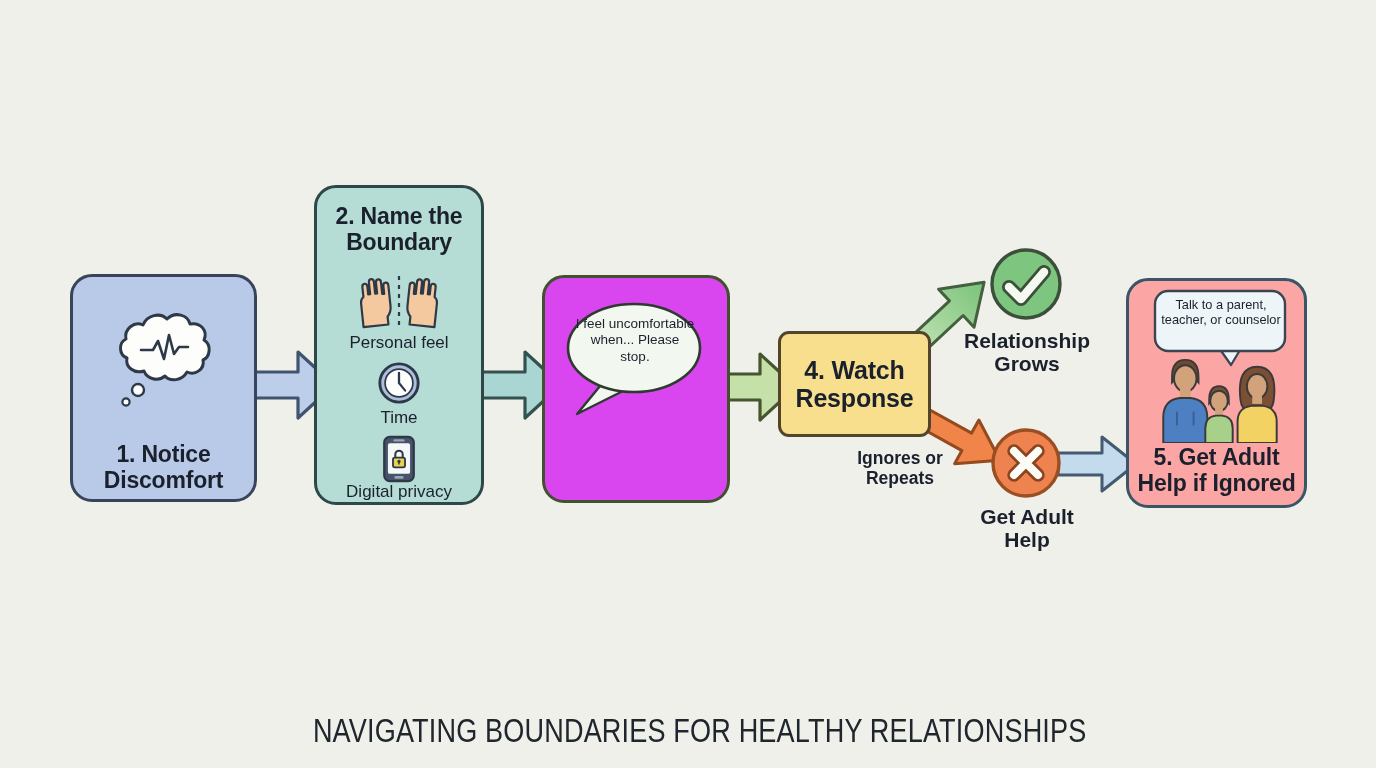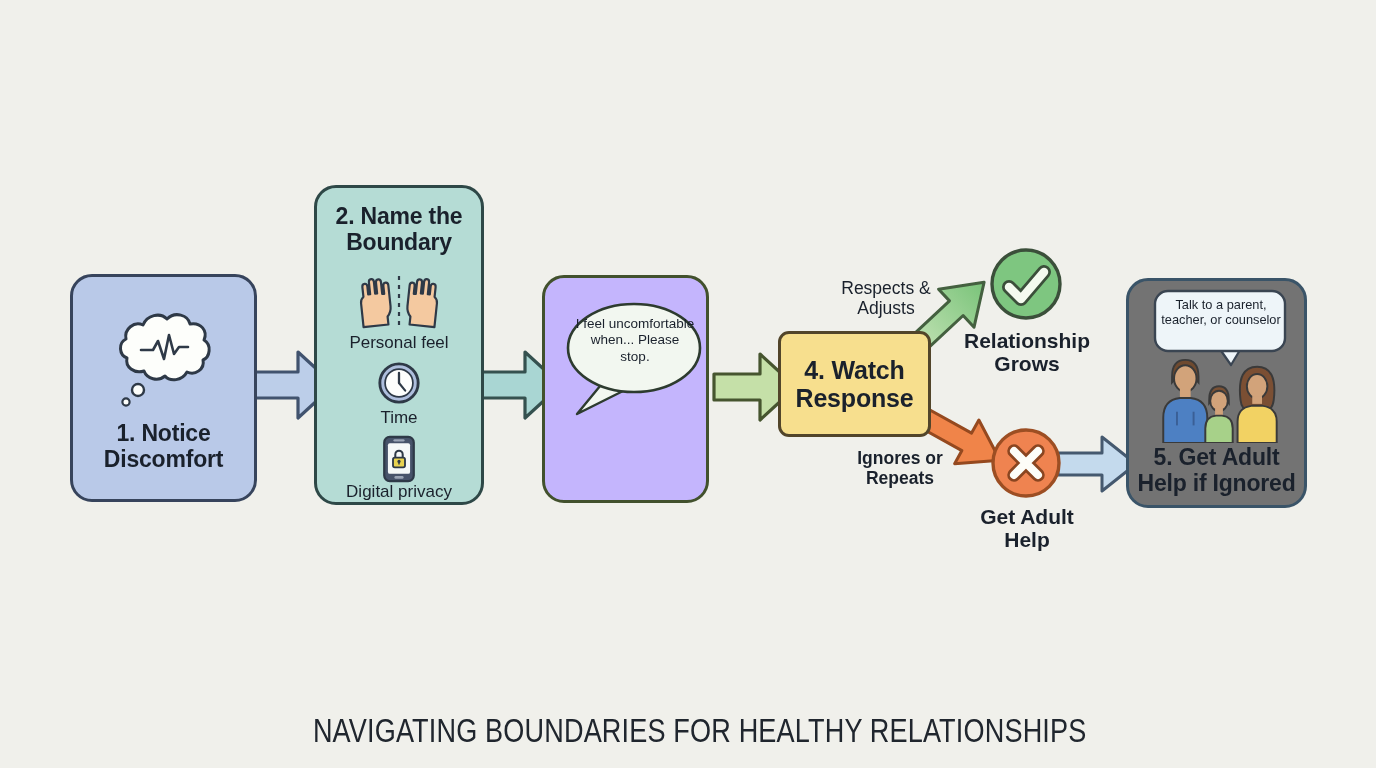--- a/index.html
+++ b/index.html
@@ -31,21 +31,21 @@
     display:inline-block;font-size:33px;color:#20262e;letter-spacing:0.2px;
     transform:scaleX(0.82);transform-origin:center;white-space:nowrap;
   }
 </style>
 </head>
 <body>
 
 <div class="canvas">
 
   <div class="box" style="left:70px;top:274px;width:187px;height:228px;background:#b9c9e8;border-color:#37445c;">
-    <div class="box-inner" style="padding-top:30px;">
+    <div class="box-inner" style="padding-top:30px;gap:21px;">
       <svg width="100" height="104" viewBox="0 0 100 104">
         <path d="M30 64 C 20 67 11 60 13 51 C 5 48 4 36 12 32 C 10 22 20 14 29 18 C 33 8 46 5 53 12 C 61 4 74 8 76 17 C 87 15 94 24 90 33 C 98 38 96 50 89 53 C 91 62 81 69 73 65 C 68 74 56 75 51 69 C 44 75 33 72 30 64 Z" fill="#fdfefb" stroke="#2e3947" stroke-width="3" stroke-linejoin="round"></path>
         <polyline points="27,43 39,43 44,34 50,52 55,28 60,47 65,40 74,40" fill="none" stroke="#2e3947" stroke-width="2.6" stroke-linejoin="round" stroke-linecap="round"></polyline>
         <circle cx="24" cy="83" r="6" fill="#fdfefb" stroke="#2e3947" stroke-width="2.4"></circle>
         <circle cx="12" cy="95" r="3.6" fill="#fdfefb" stroke="#2e3947" stroke-width="2.2"></circle>
       </svg>
       <div class="step-title" style="font-size:23px;margin-top:10px;width:150px;">1. Notice Discomfort</div>
     </div>
   </div>
 
@@ -87,21 +87,21 @@
         <line x1="20" y1="29.5" x2="20" y2="32" stroke="#2e3947" stroke-width="1.6"></line>
       </svg>
       <div class="small-label" style="">Digital privacy</div>
     </div>
   </div>
 
   <svg class="arrow" style="left:477px;top:345px;" width="88" height="80" viewBox="0 0 88 80">
     <path d="M2 27 H48 V7 L84 40 L48 73 V53 H2 Z" fill="#a9d6d3" stroke="#35514f" stroke-width="3.2" stroke-linejoin="round"></path>
   </svg>
 
-  <div class="box" style="left:542px;top:275px;width:167px;height:228px;background:#c4b5fd;border-color:#42512d;">
+  <div class="box" style="left:542px;top:275px;width:188px;height:228px;background:#d946ef;border-color:#42512d;">
     <svg width="150" height="125" viewBox="0 0 150 125" style="position:absolute;left:14px;top:18px;">
       <path d="M46 84 L18 118 L70 92 Z" fill="#f2f7f0" stroke="#2d3b2f" stroke-width="2.4" stroke-linejoin="round"></path>
       <ellipse cx="75" cy="52" rx="66" ry="44" fill="#f2f7f0" stroke="#2d3b2f" stroke-width="2.6"></ellipse>
     </svg>
     <div class="bubble-text" style="left:30px;top:38px;width:120px;font-size:13.5px;line-height:1.22;">I feel uncomfortable when... Please stop.</div>
   </div>
 
   <svg class="arrow" style="left:712px;top:347px;" width="88" height="80" viewBox="0 0 88 80">
     <path d="M2 27 H48 V7 L84 40 L48 73 V53 H2 Z" fill="#c5e0a8" stroke="#46552f" stroke-width="3.2" stroke-linejoin="round"></path>
   </svg>
@@ -119,42 +119,41 @@
   <svg class="arrow" style="left:906px;top:408px;transform:rotate(29deg);" width="104" height="58" viewBox="0 0 104 58">
     <path d="M2 19 H62 V4 L100 29 L62 54 V39 H2 Z" fill="#f08449" stroke="#95491f" stroke-width="3" stroke-linejoin="round"></path>
   </svg>
 
   <div class="box" style="left:778px;top:331px;width:153px;height:106px;background:#f7df8e;border-color:#52452a;border-radius:11px;">
     <div class="box-inner" style="justify-content:center;">
       <div class="step-title" style="font-size:25px;width:130px;">4. Watch Response</div>
     </div>
   </div>
 
-  <div class="cond-label" style="left:826px;top:278px;width:120px;">Respects &amp; Adjusts</div>
   <div class="cond-label" style="left:840px;top:448px;width:120px;font-weight:bold;">Ignores or Repeats</div>
 
   <svg class="circle-badge" style="left:988px;top:246px;" width="76" height="76" viewBox="0 0 76 76">
     <circle cx="38" cy="38" r="34" fill="#7ec680" stroke="#3b4f3a" stroke-width="3.4"></circle>
     <path d="M21 41 L33 53 L56 26" fill="none" stroke="#3b4f3a" stroke-width="14" stroke-linecap="round" stroke-linejoin="round"></path>
     <path d="M21 41 L33 53 L56 26" fill="none" stroke="#f4faef" stroke-width="8.5" stroke-linecap="round" stroke-linejoin="round"></path>
   </svg>
   <div class="outcome-label" style="left:955px;top:330px;width:144px;">Relationship Grows</div>
 
   <svg class="circle-badge" style="left:989px;top:426px;" width="74" height="74" viewBox="0 0 74 74">
     <circle cx="37" cy="37" r="33" fill="#ef8350" stroke="#9c4e23" stroke-width="3.4"></circle>
     <path d="M25 25 L49 49 M49 25 L25 49" fill="none" stroke="#8a4520" stroke-width="13.5" stroke-linecap="round"></path>
     <path d="M25 25 L49 49 M49 25 L25 49" fill="none" stroke="#fdfdf8" stroke-width="8" stroke-linecap="round"></path>
   </svg>
   <div class="outcome-label" style="left:966px;top:506px;width:122px;">Get Adult Help</div>
 
   <svg class="arrow" style="left:1056px;top:431px;" width="84" height="66" viewBox="0 0 84 66">
     <path d="M2 22 H46 V6 L80 33 L46 60 V44 H2 Z" fill="#c4daed" stroke="#45596f" stroke-width="3" stroke-linejoin="round"></path>
   </svg>
 
-  <div class="box" style="left:1126px;top:278px;width:181px;height:230px;background:#737373;border-color:#3a5468;">
+  <div class="box" style="left:1126px;top:278px;width:181px;height:230px;background:#fca5a5;border-color:#3a5468;">
     <svg width="150" height="80" viewBox="0 0 150 80" style="position:absolute;left:16px;top:8px;">
       <path d="M72 56 L86 76 L98 56 Z" fill="#eef5f9" stroke="#3a4552" stroke-width="2.2" stroke-linejoin="round"></path>
       <rect x="10" y="2" width="130" height="60" rx="13" fill="#eef5f9" stroke="#3a4552" stroke-width="2.4"></rect>
     </svg>
     <div class="bubble-text" style="left:32px;top:16px;width:120px;font-size:12.8px;line-height:1.2;">Talk to a parent, teacher, or counselor</div>
 
     <svg width="132" height="88" viewBox="0 0 132 90" style="position:absolute;left:24px;top:74px;">
 
       <path d="M88 46 Q84 12 105 12 Q126 12 122 46 Q121 56 113 58 L97 58 Q89 56 88 46 Z" fill="#7b4f33" stroke="#3a3a3a" stroke-width="2"></path>
       <ellipse cx="105" cy="32" rx="10.5" ry="12.5" fill="#d2a37a" stroke="#3a3a3a" stroke-width="2"></ellipse>

